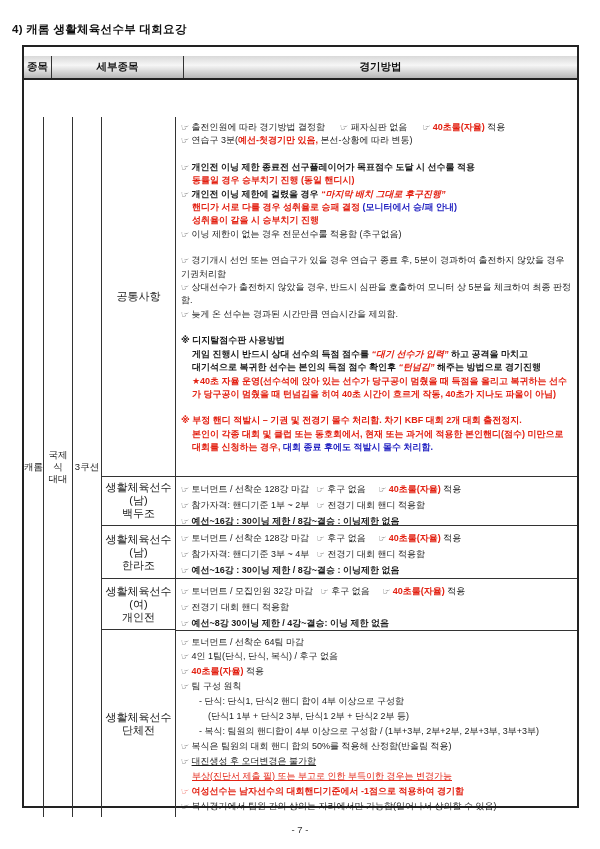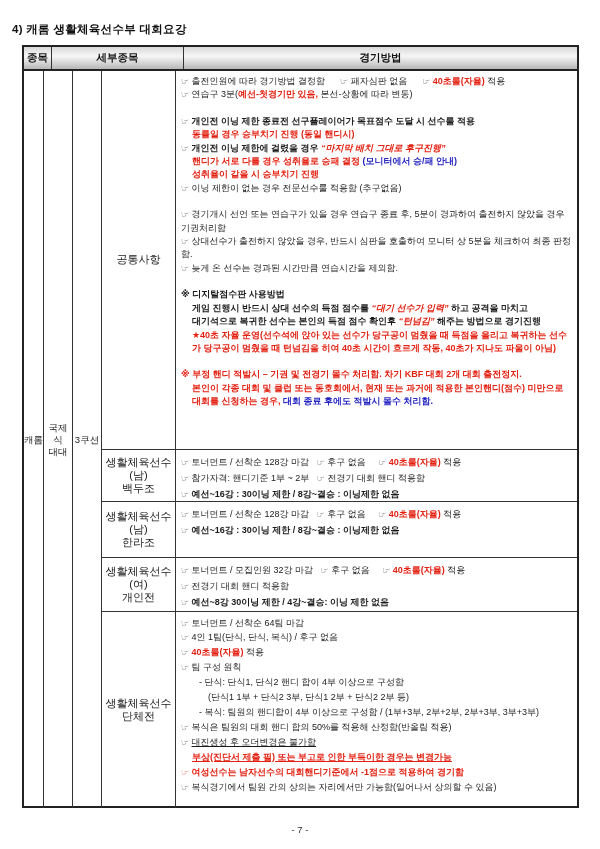--- a/index.html
+++ b/index.html
@@ -9,28 +9,28 @@
   }
   .doc-title{
     position:absolute;left:12px;top:22px;font-size:11.5px;font-weight:700;
     letter-spacing:.3px;color:#111;
   }
   .rules-table{
     position:absolute;left:22px;top:45px;width:557px;height:763px;
     border:2px solid #222;box-sizing:border-box;background:#fff;
   }
   .thead{display:flex;height:22px;border-bottom:2px solid #222;
-    background:linear-gradient(180deg,#d9d9d9 0%,#f6f6f6 42%,#b7b7b7 100%);}
+    background:linear-gradient(180deg,#d9d9d9 0%,#f6f6f6 42%,#b7b7b7 100%);margin-top:9px;}
   .th{display:flex;align-items:center;justify-content:center;
     font-size:10.5px;font-weight:700;box-sizing:border-box;color:#111;}
   .th-event{width:28px;border-right:1px solid #333;}
   .th-detail{width:132px;border-right:1px solid #333;}
   .th-method{flex:1;}
   .tbody{display:flex;height:737px;}
-  .vcol{box-sizing:border-box;display:flex;flex-direction:column;}
+  .vcol{box-sizing:border-box;display:flex;flex-direction:column;margin-top:37px;}
   .event-col{width:20px;border-right:1px solid #333;align-items:center;justify-content:center;}
   .sub1-col{width:29px;border-right:1px solid #333;align-items:flex-start;justify-content:center;}
   .sub2-col{width:29px;border-right:1px solid #333;align-items:center;justify-content:center;}
   .labels-col{width:74px;border-right:1px solid #333;}
   .content-col{flex:1;}
   .axis-label{font-size:9.5px;text-align:center;white-space:pre-line;line-height:12px;}
   .rowcell{box-sizing:border-box;border-bottom:1px solid #333;overflow:hidden;}
   .rowcell:last-child{border-bottom:none;}
   .labels-col>.rowcell{display:flex;align-items:center;justify-content:center;
     font-size:11px;text-align:center;white-space:pre-line;line-height:13px;padding:1px;}
@@ -43,21 +43,21 @@
   .content-col>.rowcell:nth-child(1) .line{line-height:13.4px;}
   .content-col>.rowcell:nth-child(2) .line,
   .content-col>.rowcell:nth-child(3) .line,
   .content-col>.rowcell:nth-child(4) .line{line-height:16px;}
   .content-col>.rowcell:nth-child(5) .line{line-height:14.9px;}
   .line{white-space:pre-wrap;}
   .line.blank{height:13px;}
   .ind1{padding-left:11px;}
   .ind2{padding-left:18px;}
   .ind3{padding-left:27px;}
-  .c-red{color:#e32213;font-weight:bold;}
+  .c-red{color:#e32213;}
   .c-blue{color:#2424c2;}
   .bold{font-weight:700;}
   .ital{font-style:italic;}
   .und{text-decoration:underline;}
   .page-number{
     position:absolute;left:0;right:0;top:824px;text-align:center;
     font-size:9.5px;color:#333;
   }
 </style>
 </head>
@@ -117,20 +117,21 @@
           <div class="line"><span class="c-red bold">※ 부정 핸디 적발시 – 기권 및 전경기 몰수 처리함. 차기 KBF 대회 2개 대회 출전정지.</span></div>
           <div class="line ind1"><span class="c-red bold">본인이 각종 대회 및 클럽 또는 동호회에서, 현재 또는 과거에 적용한 본인핸디(점수) 미만으로 대회를 신청하는 경우, </span><span class="c-blue bold">대회 종료 후에도 적발시 몰수 처리함.</span></div>
         </div>
         <div class="rowcell">
           <div class="line"><span>☞ 토너먼트 / 선착순 128강 마감   ☞ 후구 없음     ☞ </span><span class="c-red bold">40초룰(자율)</span><span> 적용</span></div>
           <div class="line"><span>☞ 참가자격: 핸디기준 1부 ~ 2부   ☞ 전경기 대회 핸디 적용함</span></div>
           <div class="line"><span class="bold">☞ 예선~16강 : 30이닝 제한 / 8강~결승 : 이닝제한 없음</span></div>
         </div>
         <div class="rowcell">
           <div class="line"><span>☞ 토너먼트 / 선착순 128강 마감   ☞ 후구 없음     ☞ </span><span class="c-red bold">40초룰(자율)</span><span> 적용</span></div>
+          <div class="line"><span>☞ 참가자격: 핸디기준 3부 ~ 4부   ☞ 전경기 대회 핸디 적용함</span></div>
           <div class="line"><span class="bold">☞ 예선~16강 : 30이닝 제한 / 8강~결승 : 이닝제한 없음</span></div>
         </div>
         <div class="rowcell">
           <div class="line"><span>☞ 토너먼트 / 모집인원 32강 마감   ☞ 후구 없음     ☞ </span><span class="c-red bold">40초룰(자율)</span><span> 적용</span></div>
           <div class="line"><span>☞ 전경기 대회 핸디 적용함</span></div>
           <div class="line"><span class="bold">☞ 예선~8강 30이닝 제한 / 4강~결승: 이닝 제한 없음</span></div>
         </div>
         <div class="rowcell">
           <div class="line"><span>☞ 토너먼트 / 선착순 64팀 마감</span></div>
           <div class="line"><span>☞ 4인 1팀(단식, 단식, 복식) / 후구 없음</span></div>

